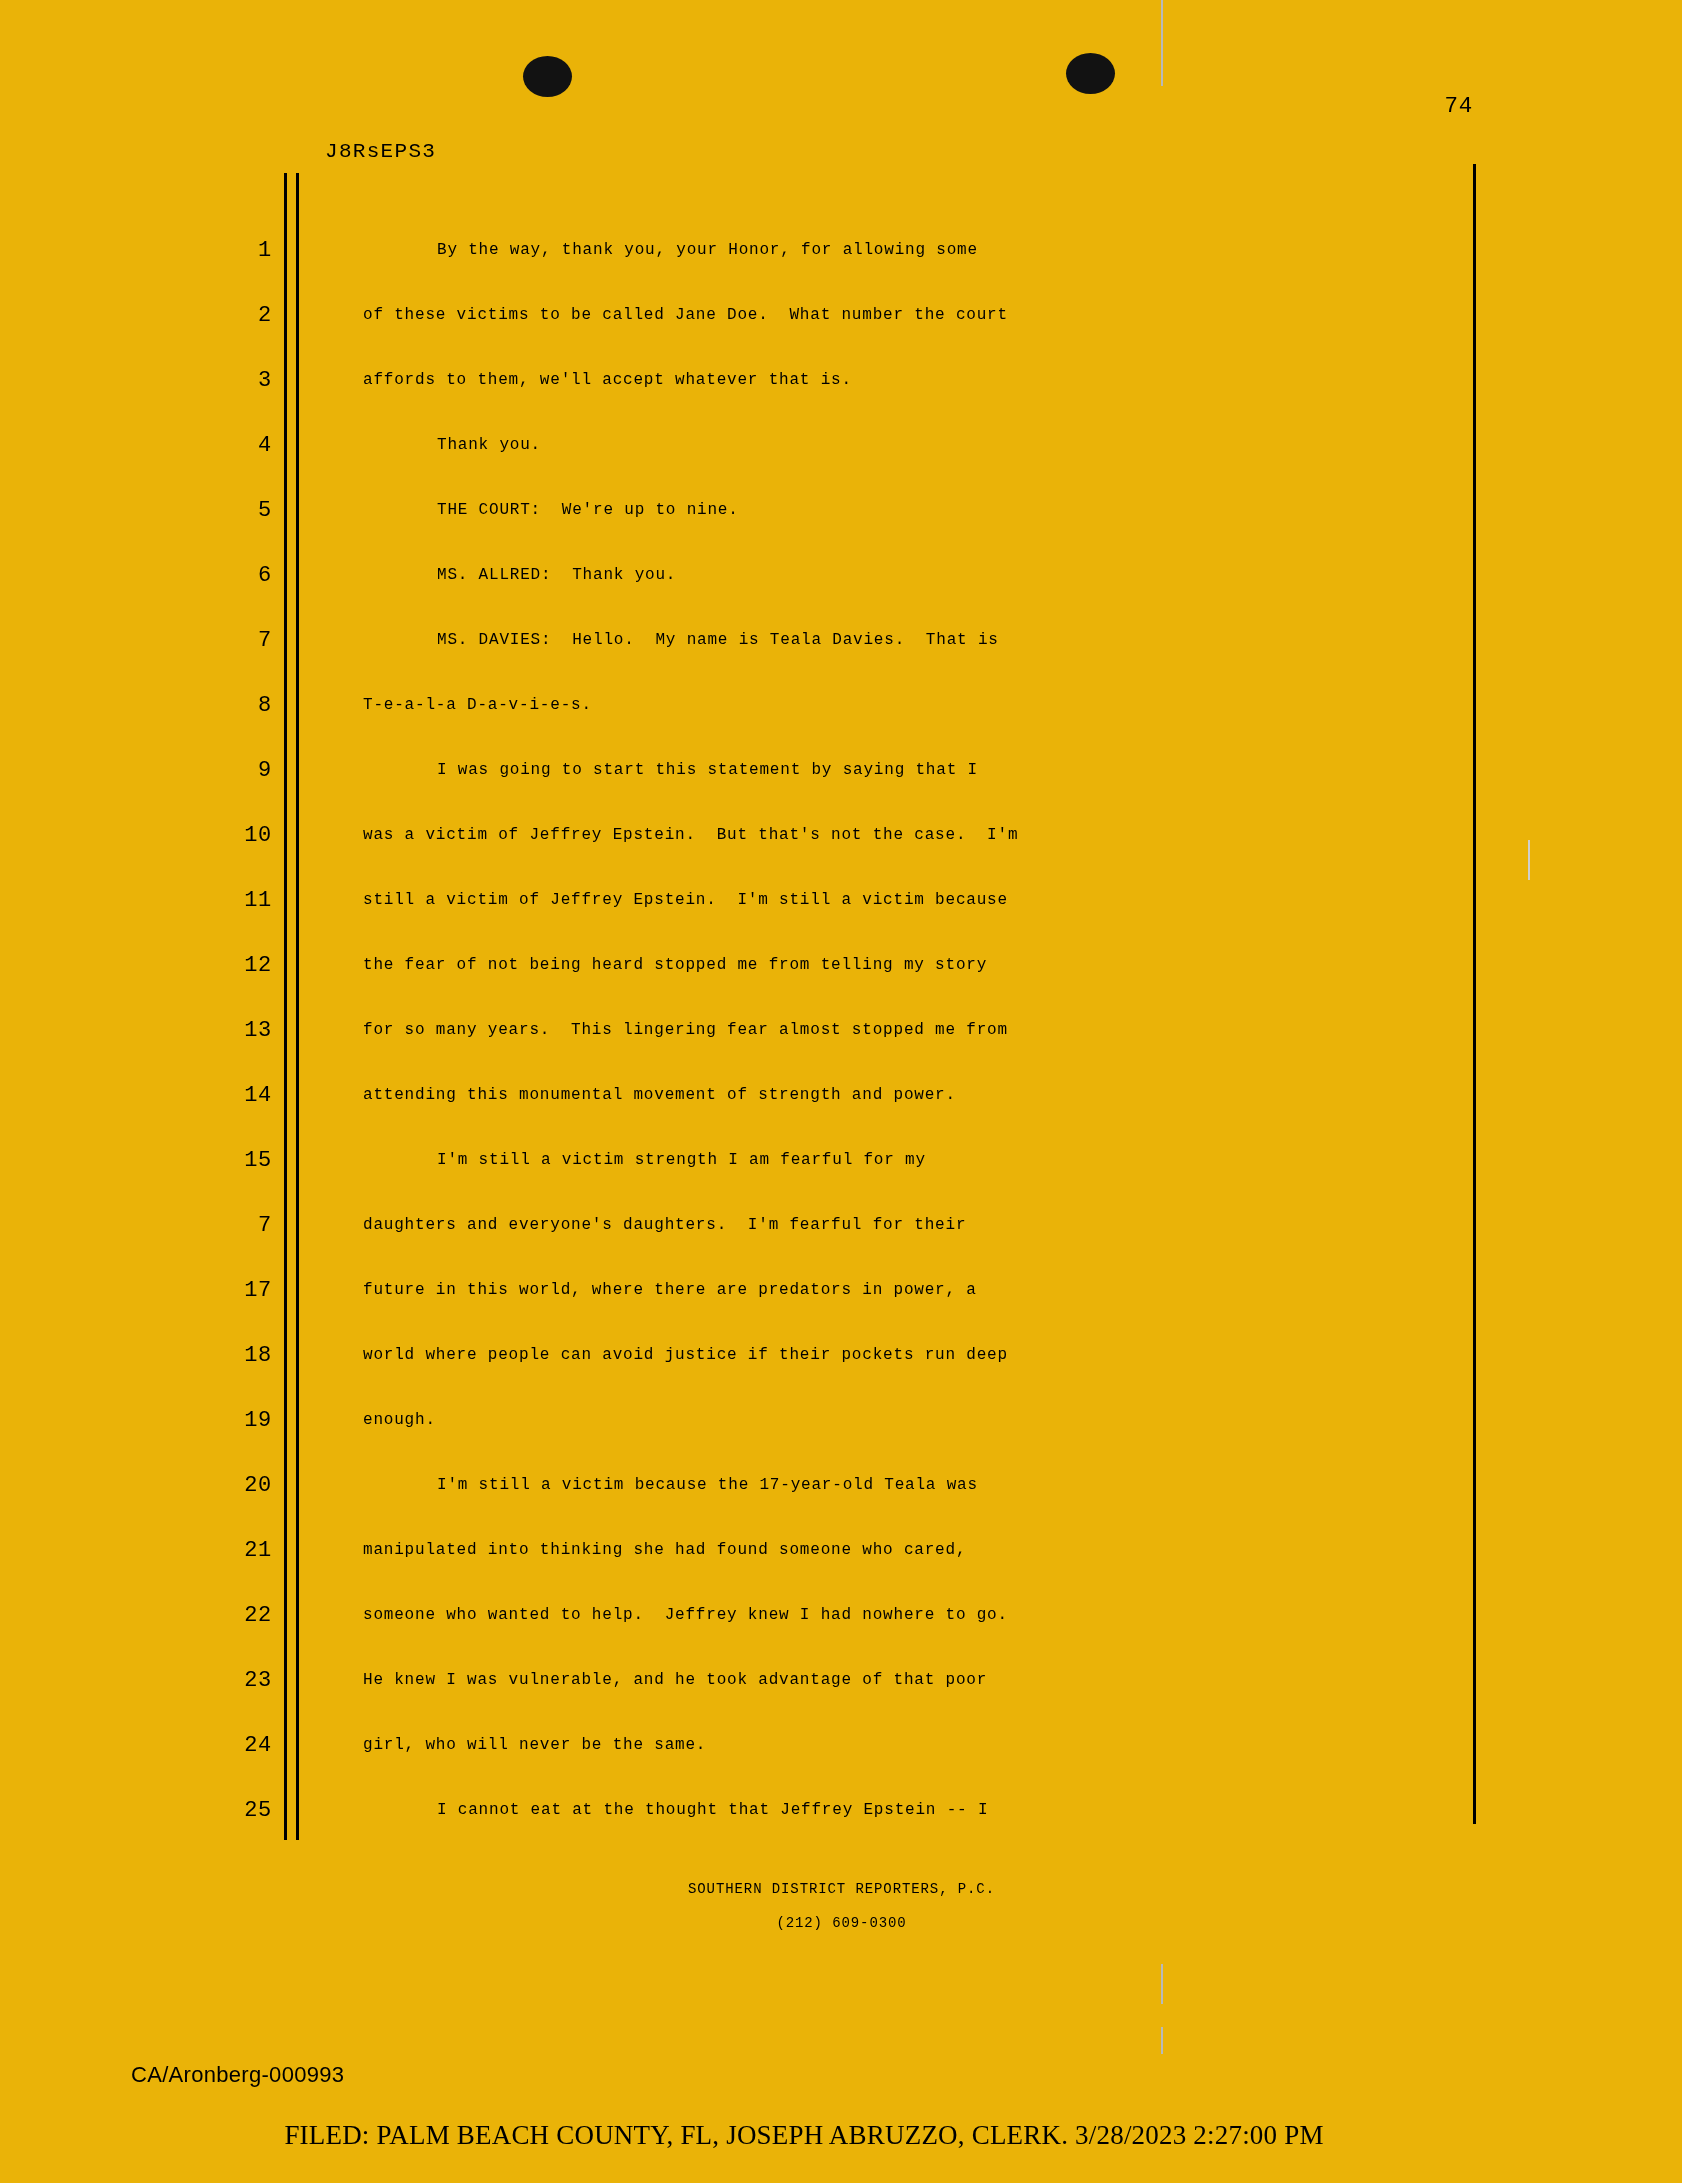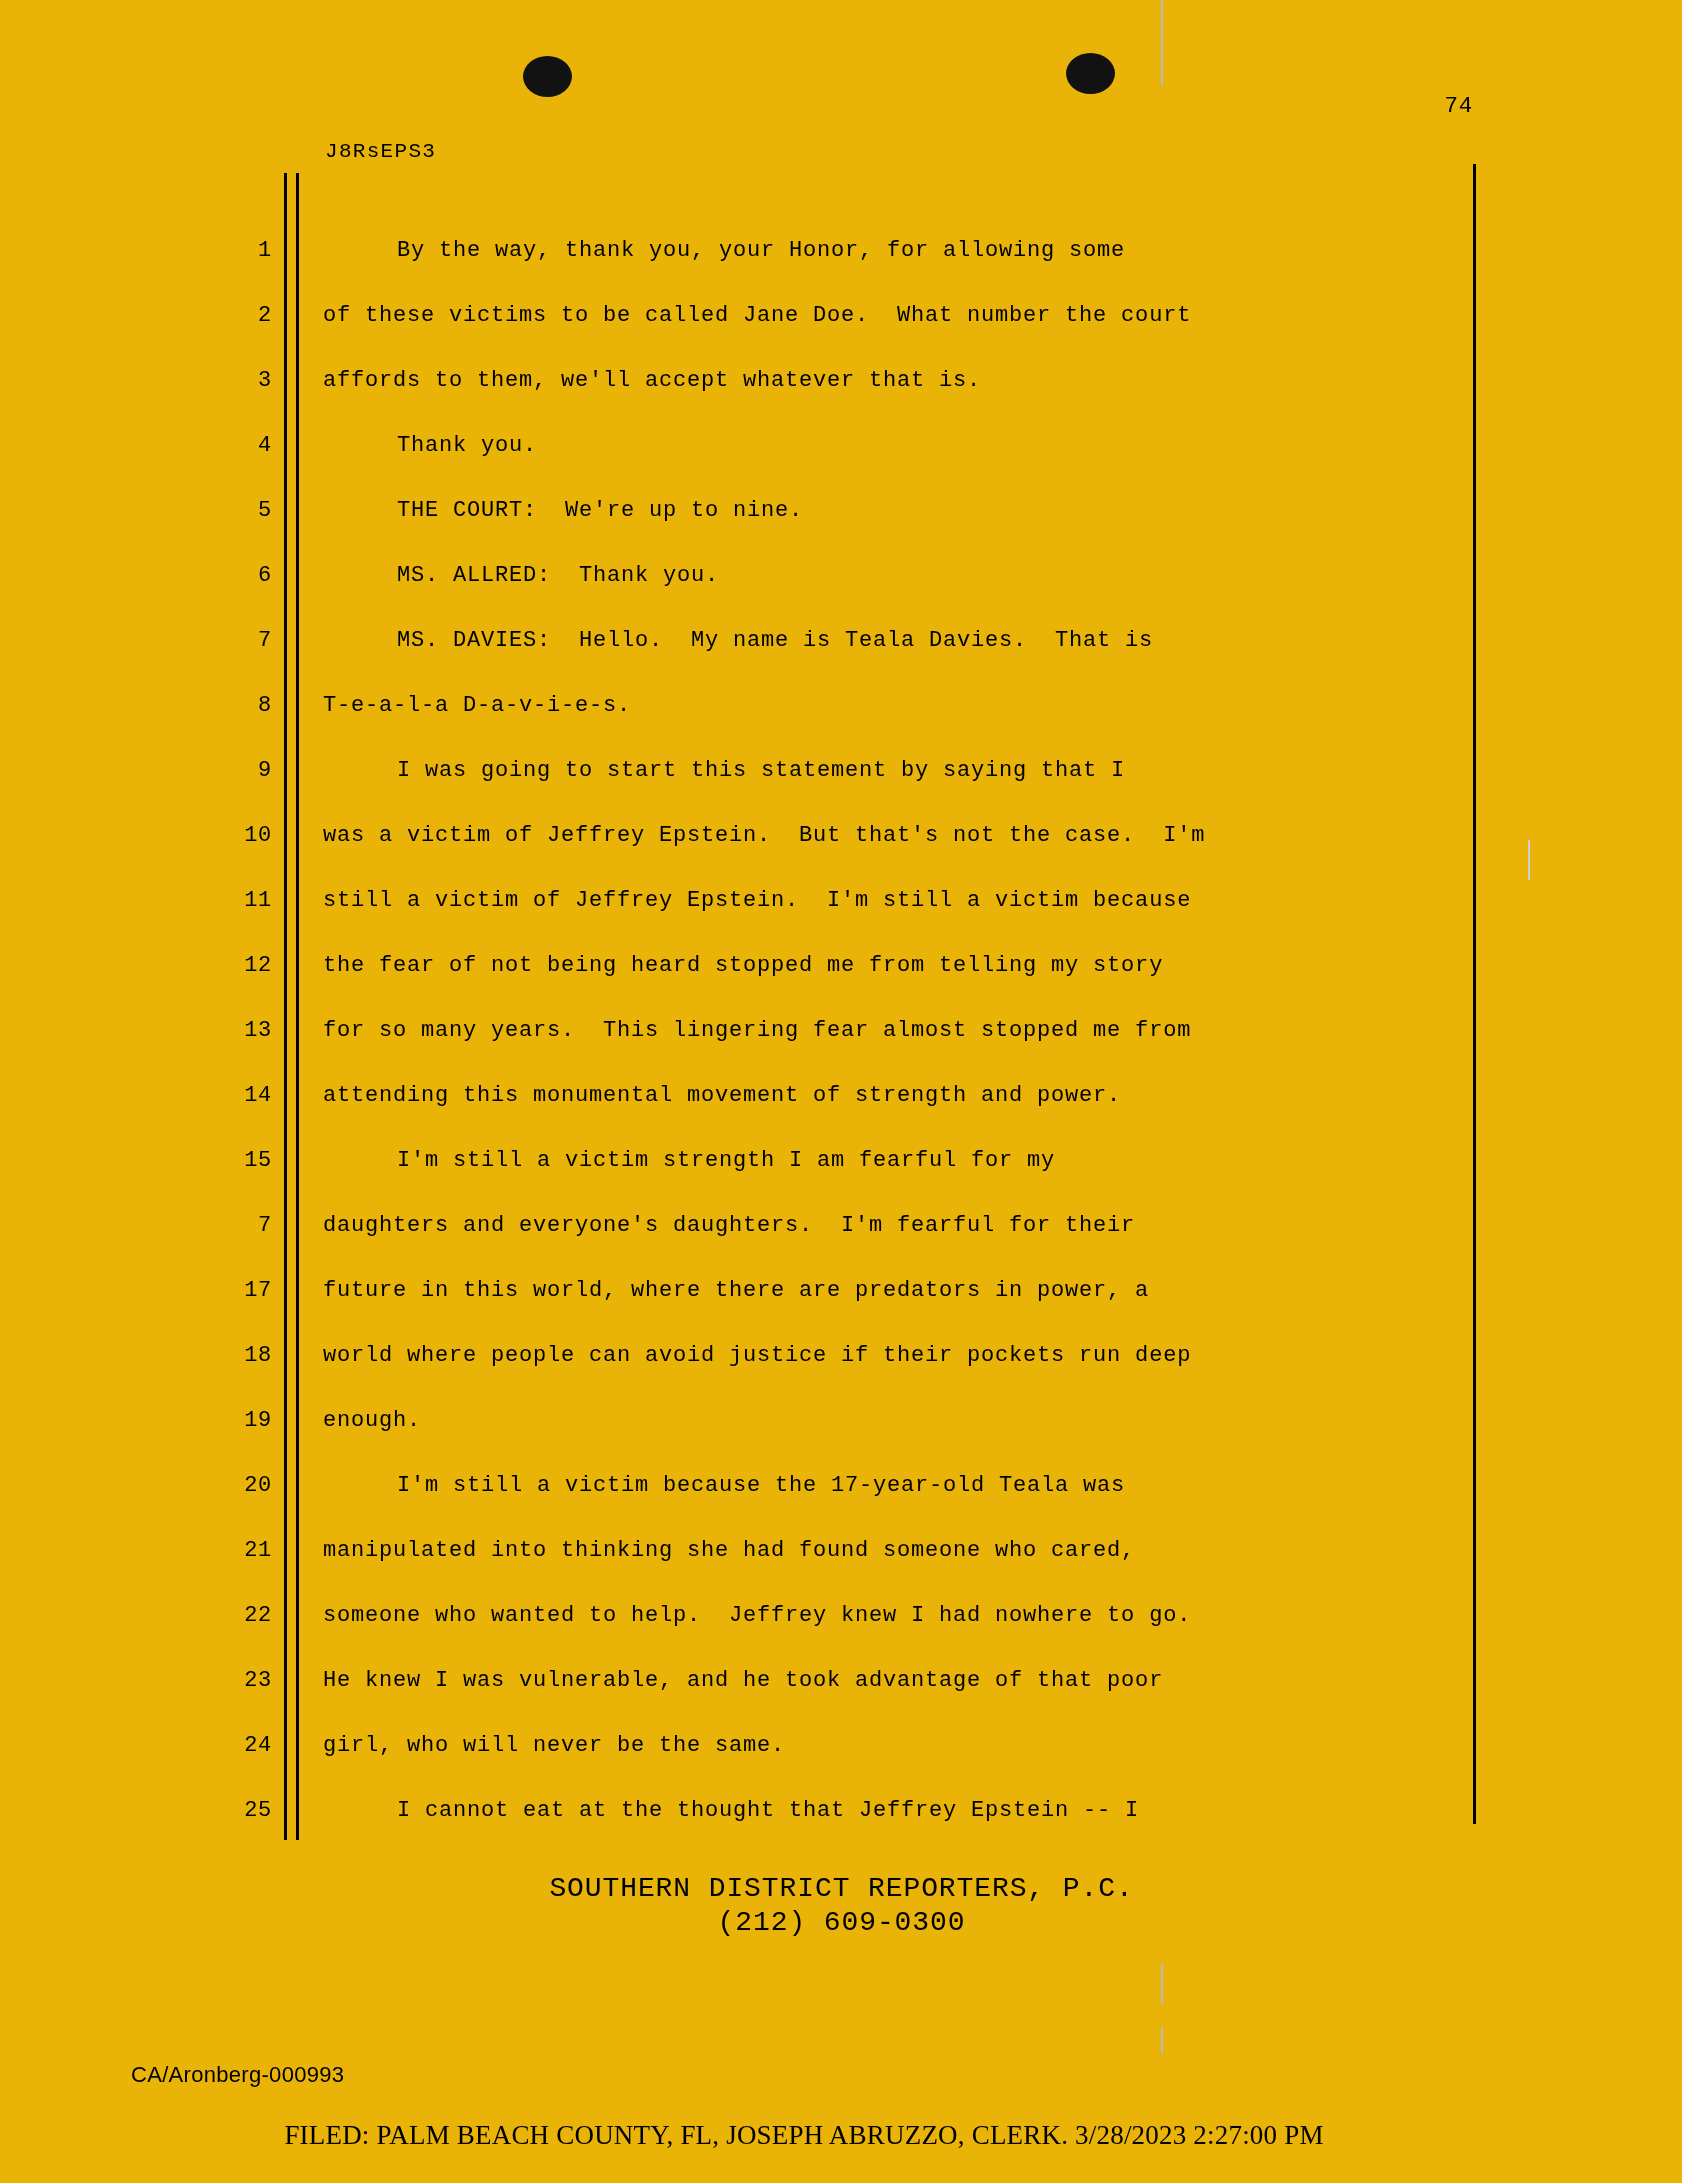--- a/index.html
+++ b/index.html
@@ -84,36 +84,36 @@
     width: 74px;
     text-align: right;
     padding-right: 24px;
     font-size: 22px;
     line-height: 65px;
     letter-spacing: 0.7px;
     flex: 0 0 auto;
   }
   .ltext {
     flex: 1 1 auto;
-    margin-left: 27px;
-    font-size: 22px;
+    margin-left: 67px;
+    font-size: 16px;
     line-height: 65px;
     letter-spacing: 0.8px;
     white-space: pre;
   }
   .ltext.indent { text-indent: 74px; }
 
   
   .reporter {
     position: absolute;
     top: 1872px;
     left: 0;
     width: 1683px;
     text-align: center;
-    font-size: 28px;
+    font-size: 14px;
     letter-spacing: 0.9px;
     line-height: 34px;
   }
 
   
   .bates {
     position: absolute;
     left: 131px;
     top: 2062px;
     font-family: "Liberation Sans", sans-serif;

